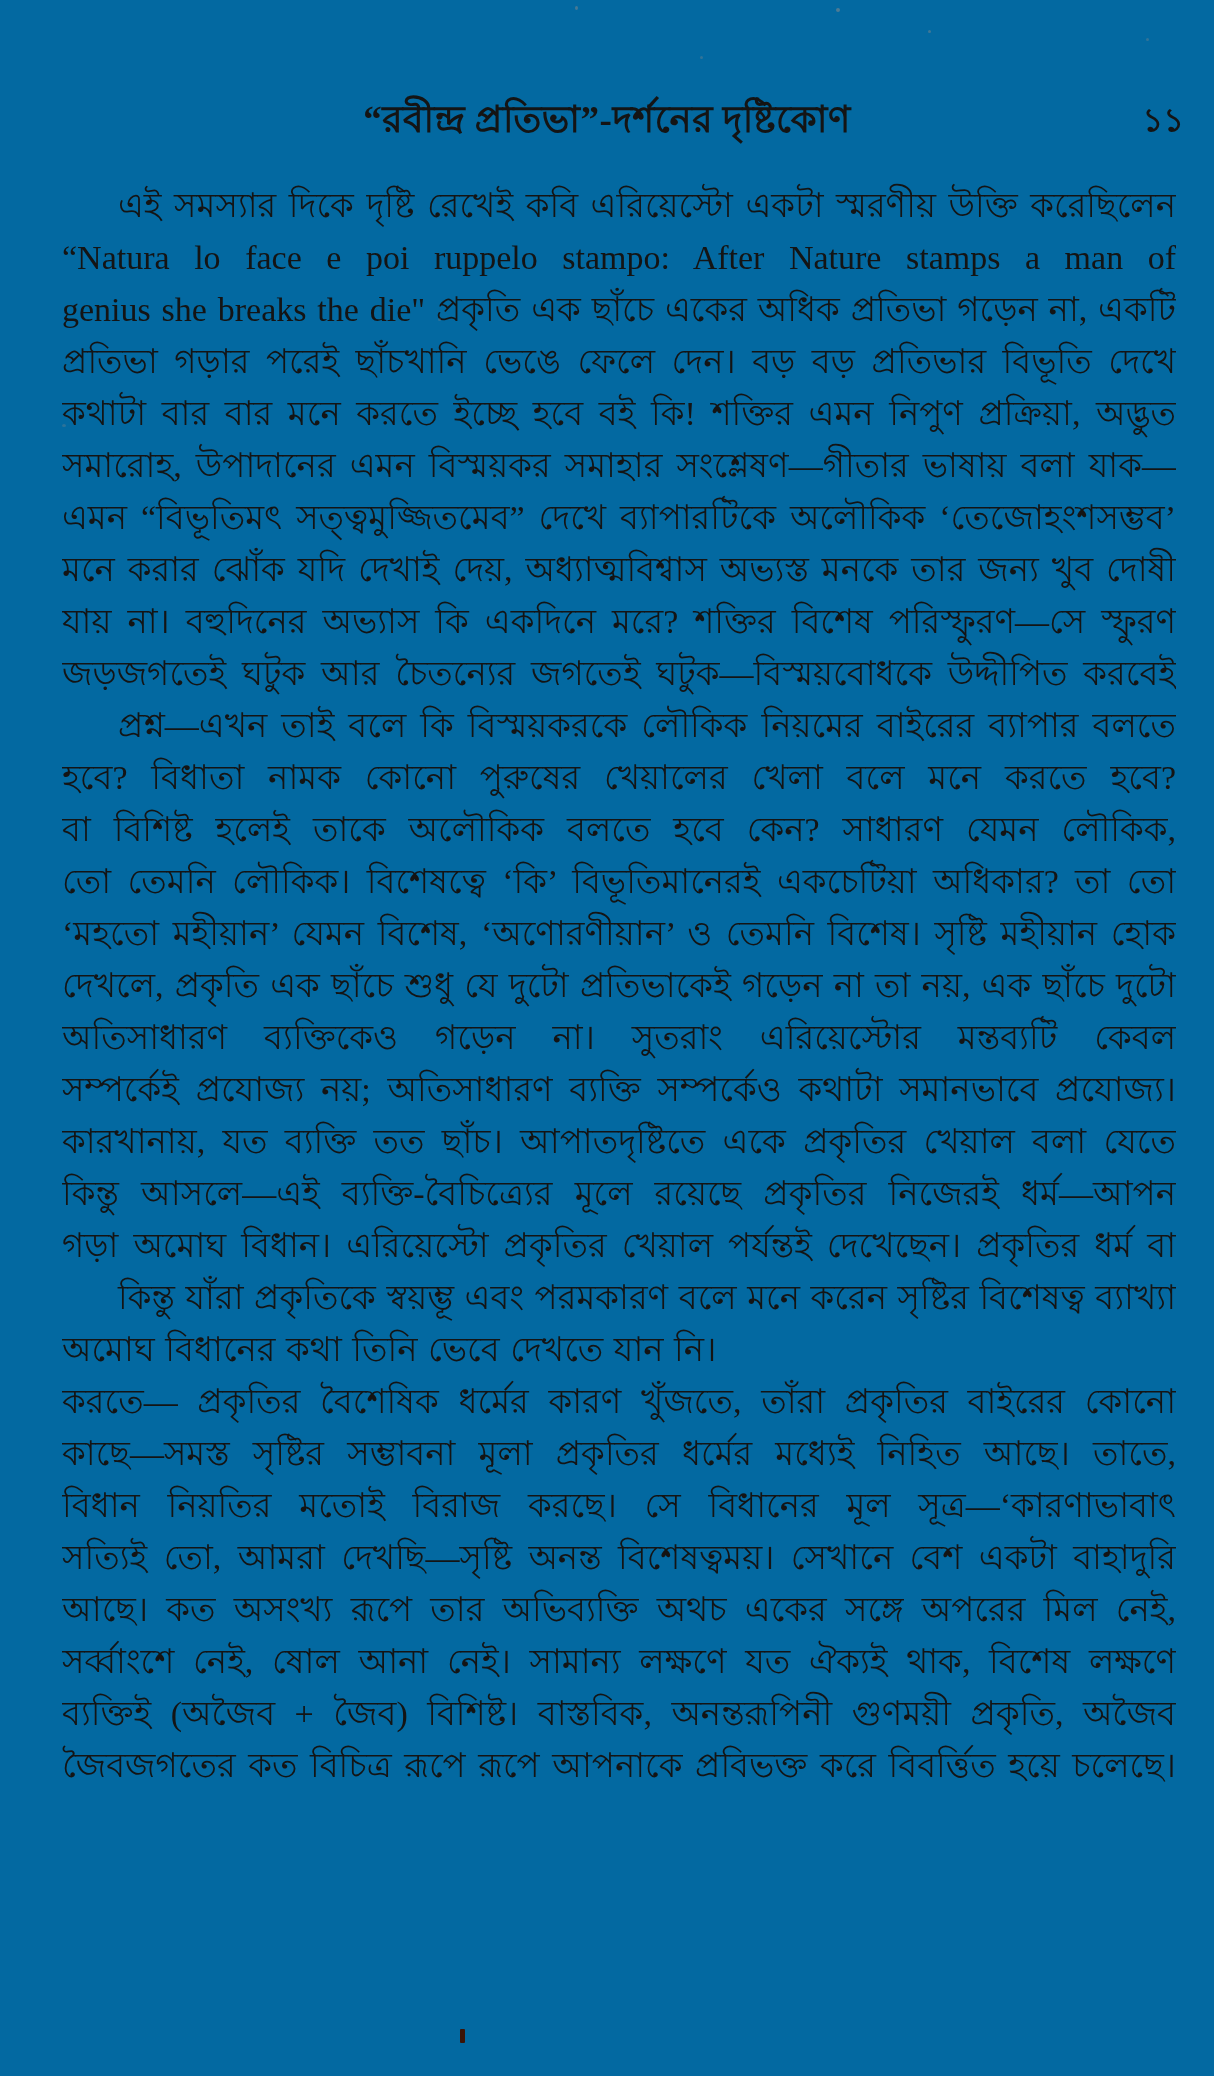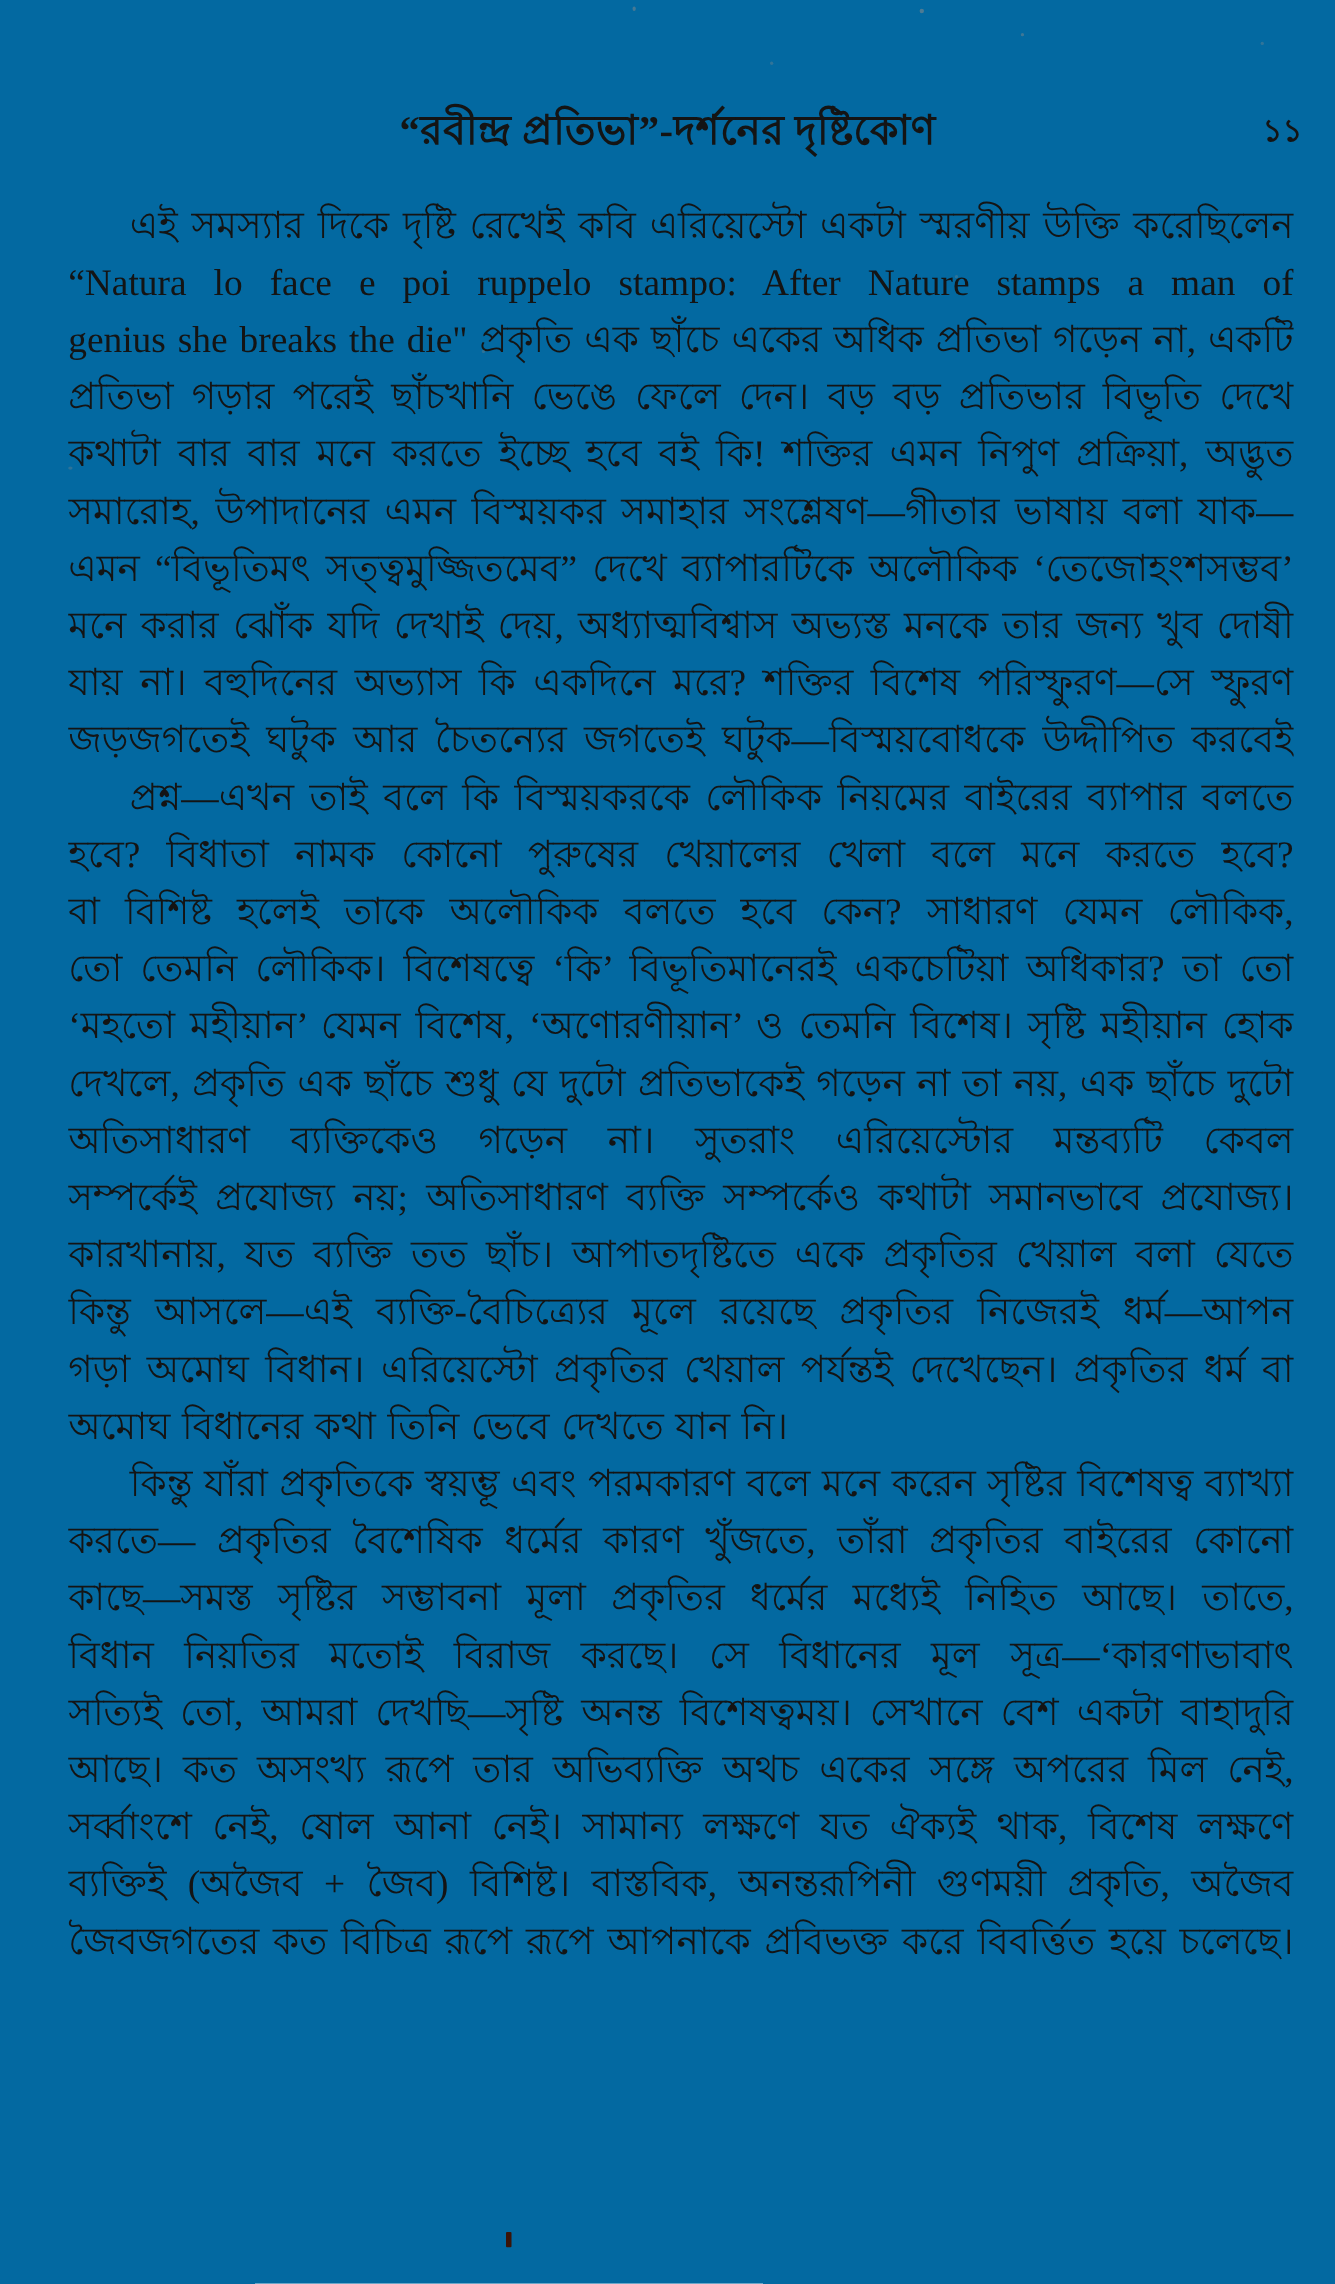--- a/index.html
+++ b/index.html
@@ -24,21 +24,21 @@
     left:0;right:0;
     text-align:center;
     font-size:37px;
     line-height:64px;
     font-weight:bold;
     letter-spacing:.5px;
   }
   .page-number{
     position:absolute;
     right:30px;top:0;
-    font-size:28px;
+    font-size:32px;
     line-height:64px;
     font-weight:bold;
   }
   .text-block{
     position:absolute;
     left:62px;top:180px;
     width:1114px;
   }
   .line{
     height:52px;
@@ -94,22 +94,22 @@
       <div class="line">হবে? বিধাতা নামক কোনো পুরুষের খেয়ালের খেলা বলে মনে করতে হবে? অসাধারণ</div>
       <div class="line">বা বিশিষ্ট হলেই তাকে অলৌকিক বলতে হবে কেন? সাধারণ যেমন লৌকিক, অসাধারণও</div>
       <div class="line">তো তেমনি লৌকিক। বিশেষত্বে ‘কি’ বিভূতিমানেরই একচেটিয়া অধিকার? তা তো নয়।</div>
       <div class="line">‘মহতো মহীয়ান’ যেমন বিশেষ, ‘অণোরণীয়ান’ ও তেমনি বিশেষ। সৃষ্টি মহীয়ান হোক আর</div>
       <div class="line">দেখলে, প্রকৃতি এক ছাঁচে শুধু যে দুটো প্রতিভাকেই গড়েন না তা নয়, এক ছাঁচে দুটো</div>
       <div class="line">অতিসাধারণ ব্যক্তিকেও গড়েন না। সুতরাং এরিয়েস্টোর মন্তব্যটি কেবল প্রতিভাবানদের</div>
       <div class="line">সম্পর্কেই প্রযোজ্য নয়; অতিসাধারণ ব্যক্তি সম্পর্কেও কথাটা সমানভাবে প্রযোজ্য। প্রকৃতির</div>
       <div class="line">কারখানায়, যত ব্যক্তি তত ছাঁচ। আপাতদৃষ্টিতে একে প্রকৃতির খেয়াল বলা যেতে পারে</div>
       <div class="line">কিন্তু আসলে—এই ব্যক্তি-বৈচিত্র্যের মূলে রয়েছে প্রকৃতির নিজেরই ধর্ম—আপন হাতে-</div>
       <div class="line">গড়া অমোঘ বিধান। এরিয়েস্টো প্রকৃতির খেয়াল পর্যন্তই দেখেছেন। প্রকৃতির ধর্ম বা</div>
+      <div class="line indent">কিন্তু যাঁরা প্রকৃতিকে স্বয়ম্ভূ এবং পরমকারণ বলে মনে করেন সৃষ্টির বিশেষত্ব ব্যাখ্যা</div>
       <div class="line noj">অমোঘ বিধানের কথা তিনি ভেবে দেখতে যান নি।</div>
-      <div class="line indent">কিন্তু যাঁরা প্রকৃতিকে স্বয়ম্ভূ এবং পরমকারণ বলে মনে করেন সৃষ্টির বিশেষত্ব ব্যাখ্যা</div>
       <div class="line">করতে— প্রকৃতির বৈশেষিক ধর্মের কারণ খুঁজতে, তাঁরা প্রকৃতির বাইরের কোনো অলৌকিক</div>
       <div class="line">কাছে—সমস্ত সৃষ্টির সম্ভাবনা মূলা প্রকৃতির ধর্মের মধ্যেই নিহিত আছে। তাতে, অমোঘ-</div>
       <div class="line">বিধান নিয়তির মতোই বিরাজ করছে। সে বিধানের মূল সূত্র—‘কারণাভাবাৎ কার্য্যাভাবঃ’।</div>
       <div class="line">সত্যিই তো, আমরা দেখছি—সৃষ্টি অনন্ত বিশেষত্বময়। সেখানে বেশ একটা বাহাদুরি</div>
       <div class="line">আছে। কত অসংখ্য রূপে তার অভিব্যক্তি অথচ একের সঙ্গে অপরের মিল নেই, থাকলেও</div>
       <div class="line">সর্ব্বাংশে নেই, ষোল আনা নেই। সামান্য লক্ষণে যত ঐক্যই থাক, বিশেষ লক্ষণে প্রত্যেকটি</div>
       <div class="line">ব্যক্তিই (অজৈব + জৈব) বিশিষ্ট। বাস্তবিক, অনন্তরূপিনী গুণময়ী প্রকৃতি, অজৈব জগতের</div>
       <div class="line">জৈবজগতের কত বিচিত্র রূপে রূপে আপনাকে প্রবিভক্ত করে বিবর্ত্তিত হয়ে চলেছে।</div>
     </div>
 

